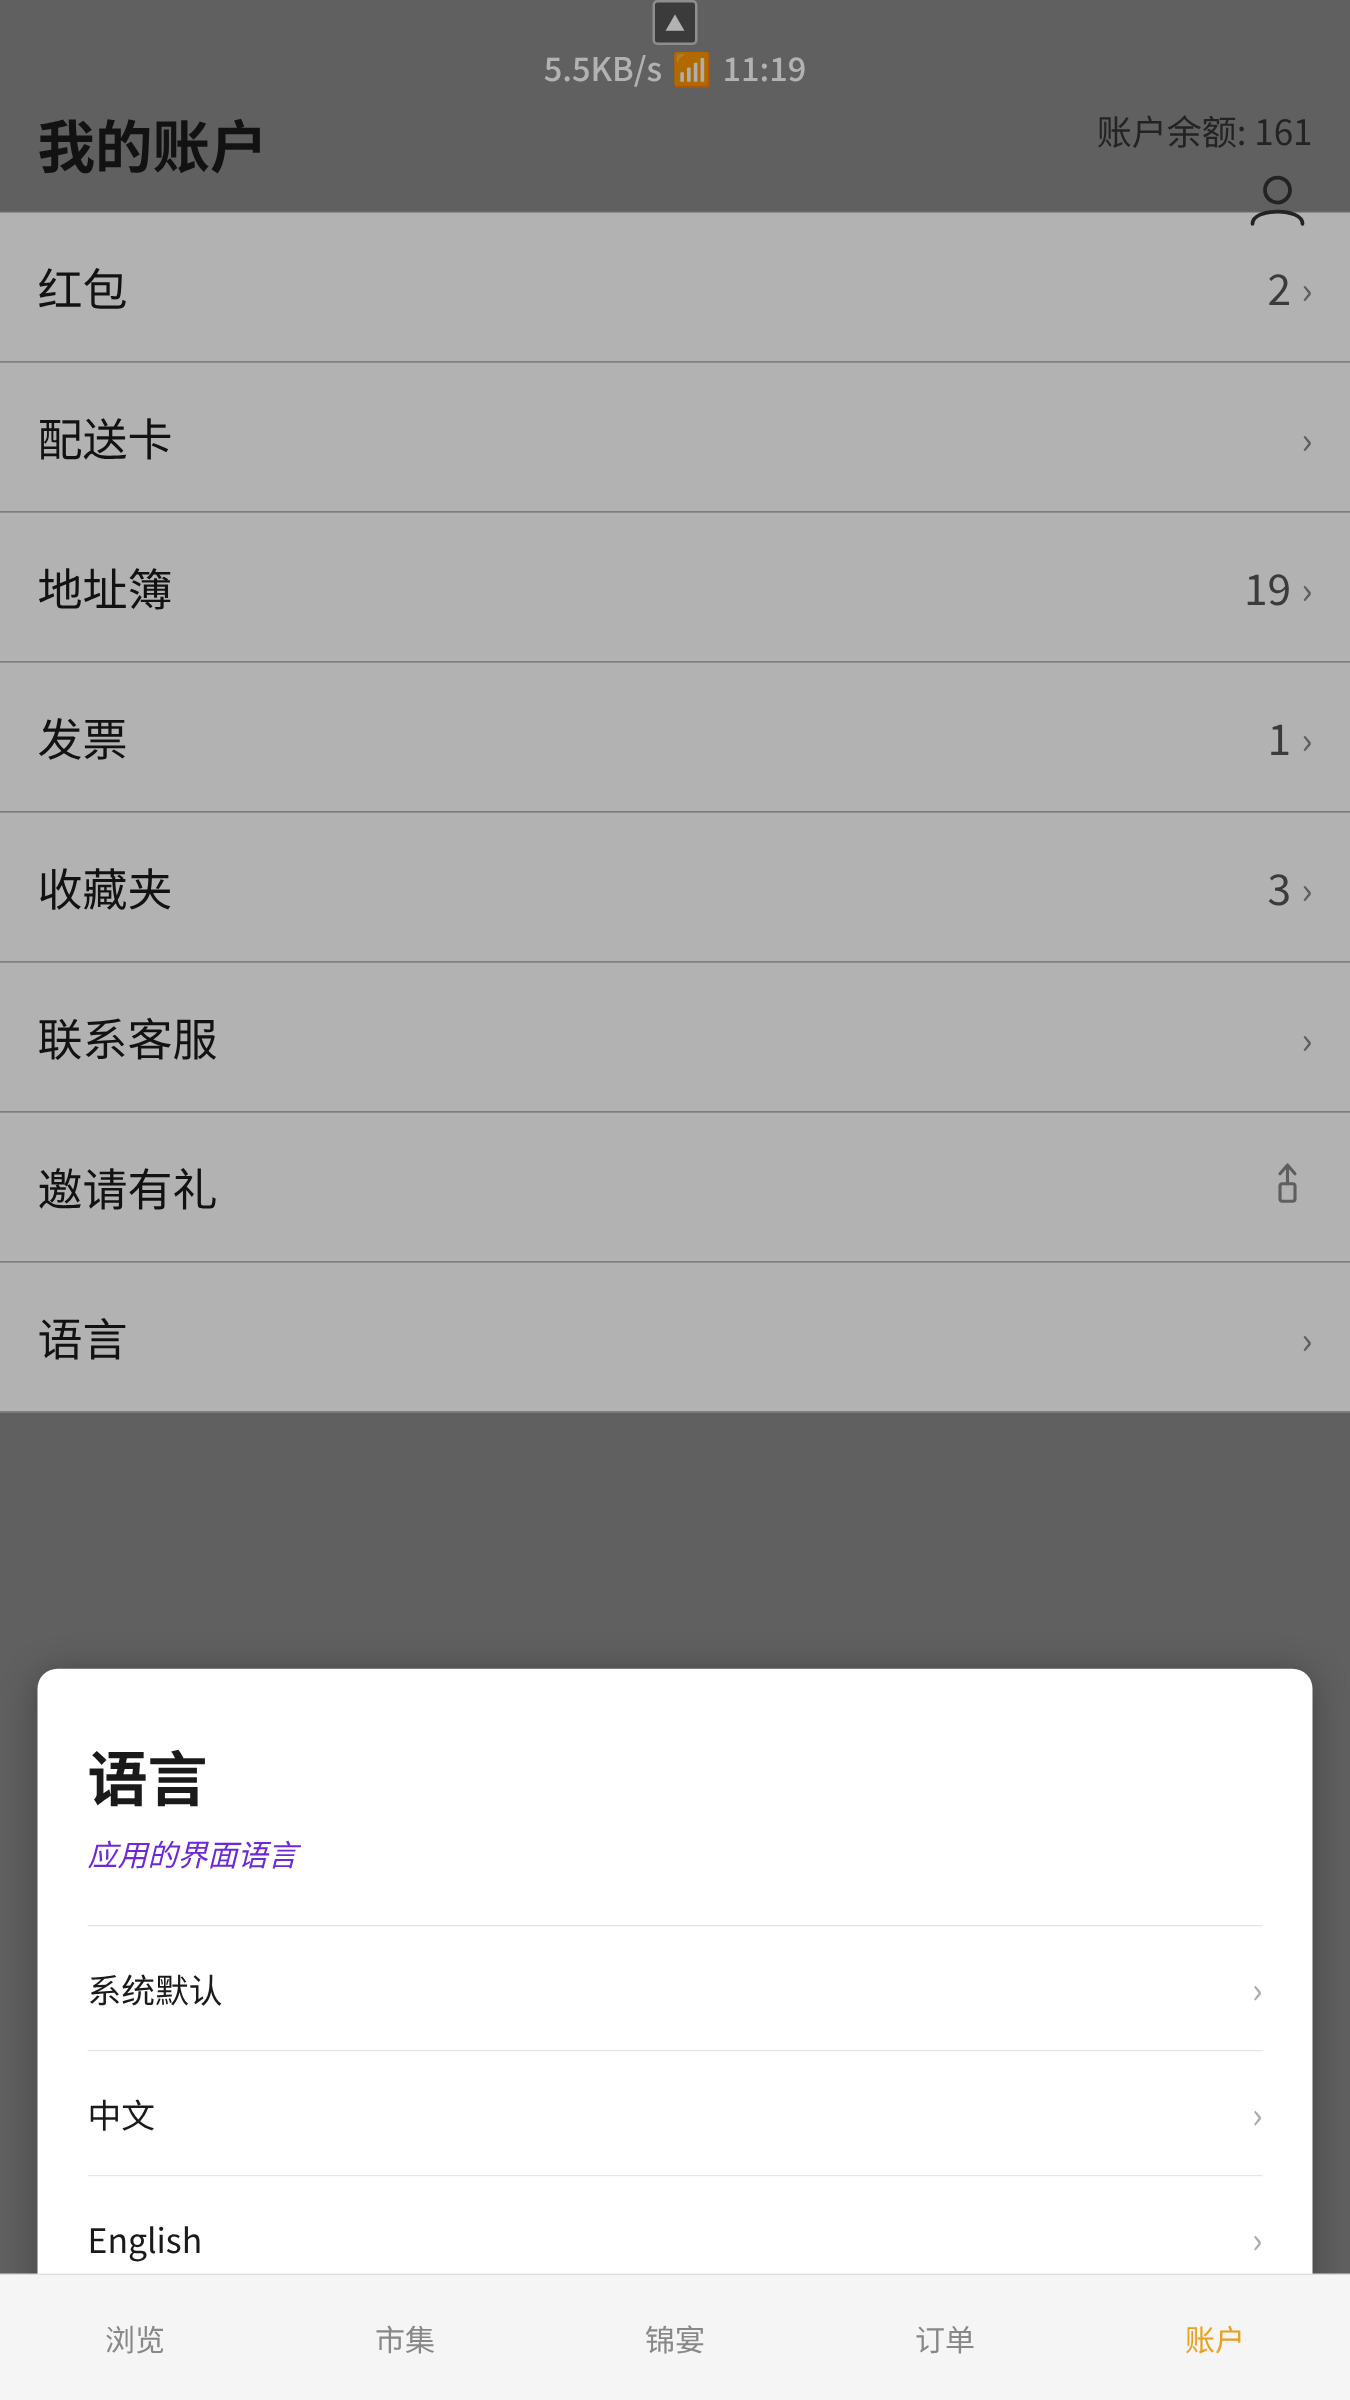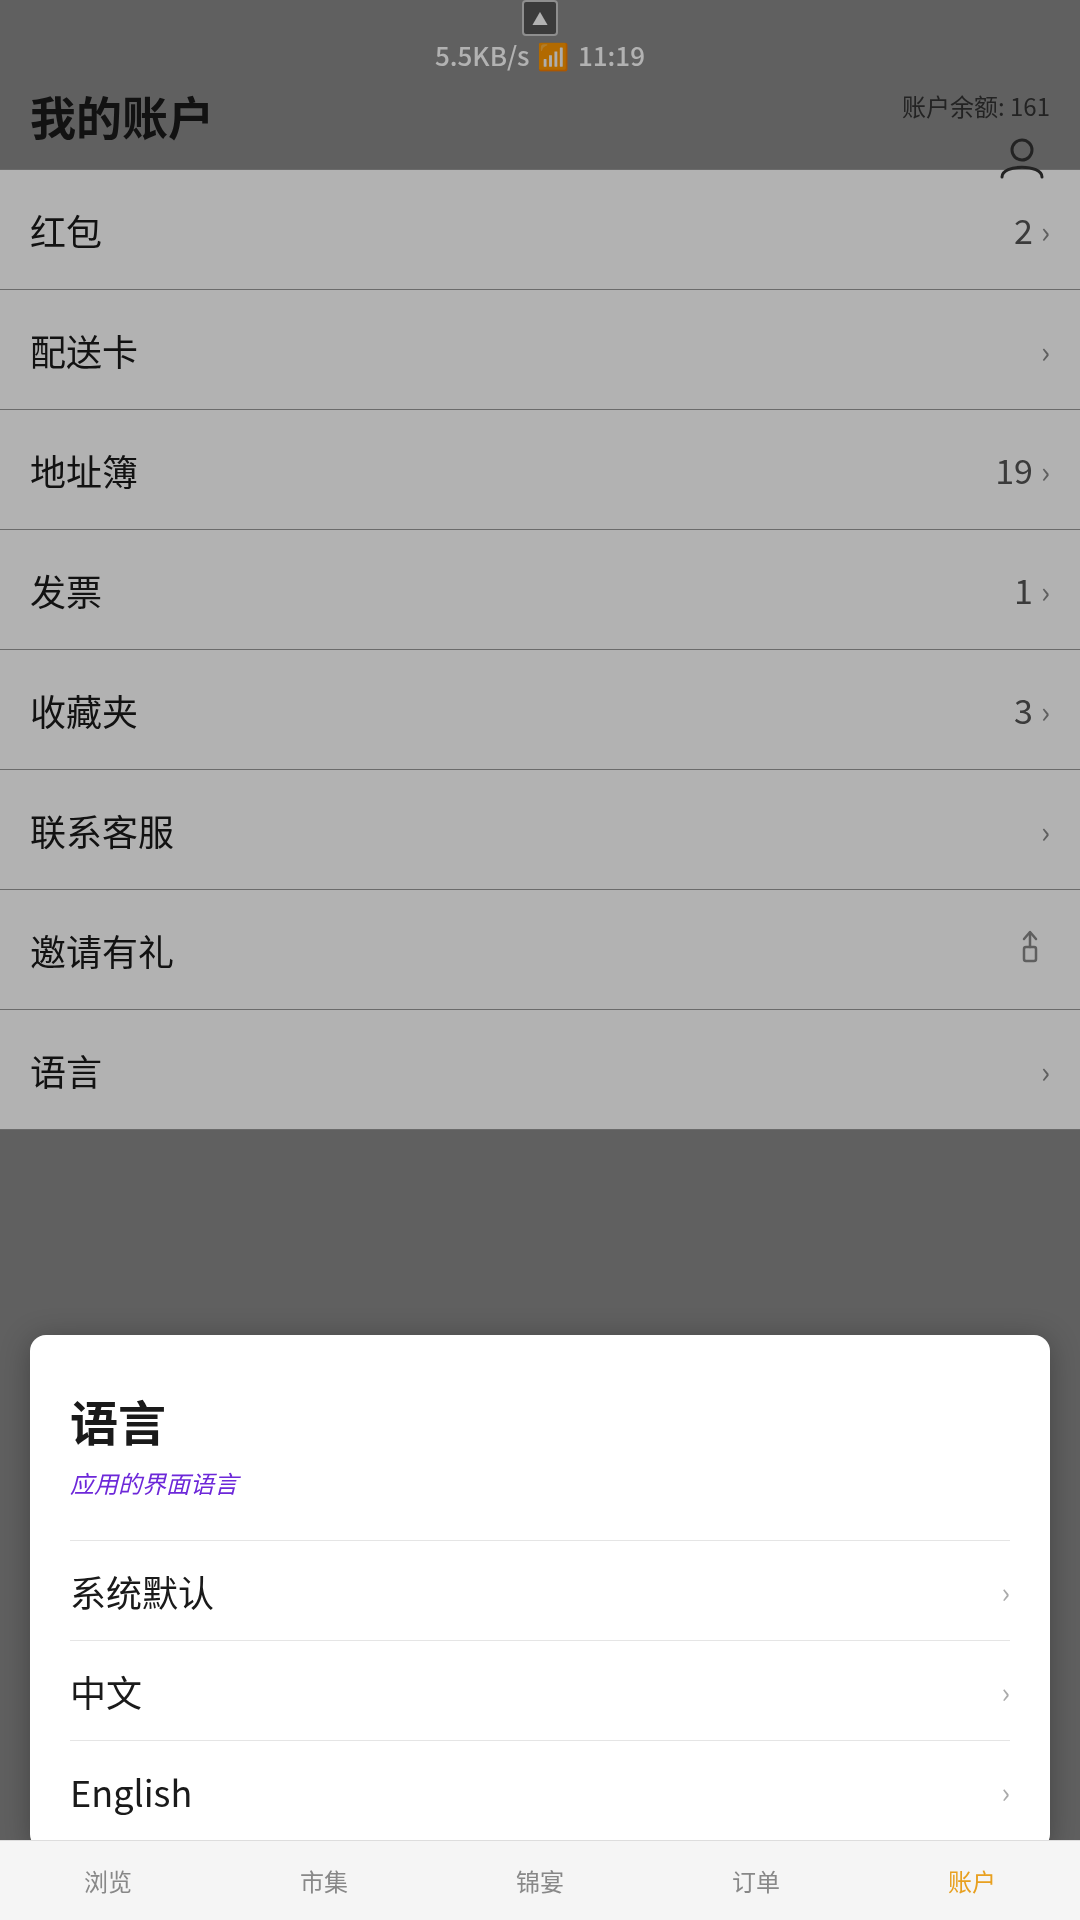--- a/index.html
+++ b/index.html
@@ -69,21 +69,21 @@
       font-weight: bold;
       color: #1a1a1a;
     }
     .header-right {
       display: flex;
       flex-direction: column;
       align-items: flex-end;
       gap: 6px;
     }
     .header-balance {
-      font-size: 24px;
+      font-size: 28px;
       color: #333;
       margin-top: 43px;
     }
     .header-avatar {
       width: 56px;
       height: 56px;
       display: flex;
       align-items: center;
       justify-content: center;
     }
@@ -162,34 +162,34 @@
     .modal-option {
       width: 100%;
       height: 100px;
       display: flex;
       align-items: center;
       justify-content: space-between;
       border-top: 1px solid #e5e5e5;
       cursor: pointer;
     }
     .modal-option-label {
-      font-size: 36px;
+      font-size: 27px;
       color: #1a1a1a;
     }
     .modal-chevron {
       font-size: 28px;
       color: #aaa;
     }
 
     
     .bottom-nav {
       position: absolute;
       bottom: 0;
       width: 100%;
-      height: 80px;
+      height: 101px;
       background: #f5f5f5;
       display: flex;
       align-items: center;
       justify-content: space-around;
       border-top: 1px solid #ddd;
       z-index: 30;
     }
     .nav-item {
       display: flex;
       flex-direction: column;

